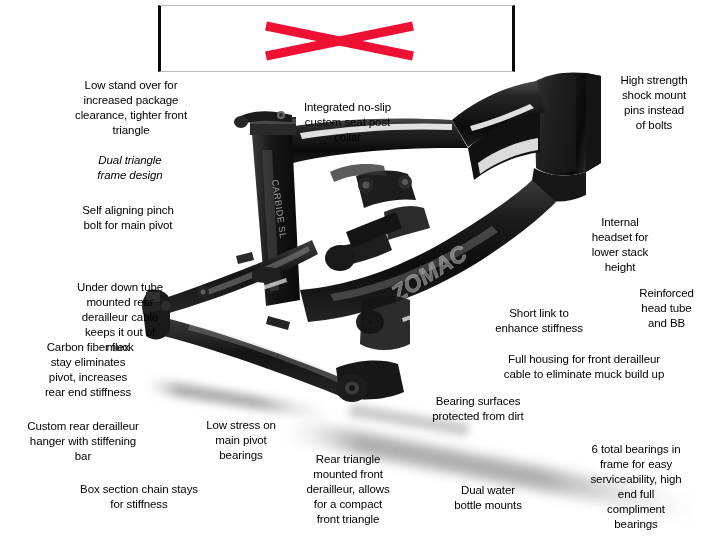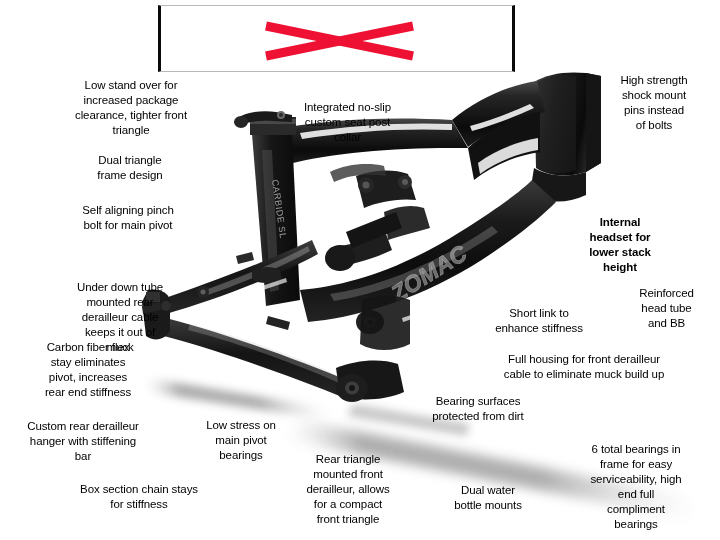--- a/index.html
+++ b/index.html
@@ -199,21 +199,21 @@
     <svg class="ph-x" viewBox="0 0 351 65" preserveAspectRatio="none">
       <line x1="105" y1="20" x2="252" y2="50" stroke="#ee1133" stroke-width="9" stroke-linecap="butt"></line>
       <line x1="105" y1="50" x2="252" y2="20" stroke="#ee1133" stroke-width="9" stroke-linecap="butt"></line>
     </svg>
   </div>
 
   <div class="callout" style="left:36px;  top:78px;  width:190px;">Low stand over for
 increased package
 clearance, tighter front
 triangle</div>
-  <div class="callout" style="left:55px;  top:153px; width:150px;">Dual triangle
+  <div class="callout" style="left:55px;  top:153px; width:150px;font-style:italic;">Dual triangle
 frame design</div>
   <div class="callout" style="left:48px;  top:203px; width:160px;">Self aligning pinch
 bolt for main pivot</div>
   <div class="callout" style="left:40px;  top:252px; width:160px;margin-top:28px;">Under down tube
 mounted rear
 derailleur cable
 keeps it out of
 muck</div>
   <div class="callout" style="left:10px;  top:340px; width:156px;">Carbon fiber flex
 stay eliminates
@@ -234,21 +234,21 @@
 mounted front
 derailleur, allows
 for a compact
 front triangle</div>
   <div class="callout" style="left:434px; top:483px; width:108px;">Dual water
 bottle mounts</div>
   <div class="callout" style="left:598px; top:73px;  width:112px;">High strength
 shock mount
 pins instead
 of bolts</div>
-  <div class="callout" style="left:573px; top:215px; width:94px;font-weight:bold;">Internal
+  <div class="callout" style="left:573px; top:215px; width:94px;">Internal
 headset for
 lower stack
 height</div>
   <div class="callout" style="left:619px; top:286px; width:95px;">Reinforced
 head tube
 and BB</div>
   <div class="callout" style="left:478px; top:306px; width:122px;">Short link to
 enhance stiffness</div>
   <div class="callout" style="left:470px; top:352px; width:228px;">Full housing for front derailleur
 cable to eliminate muck build up</div>

